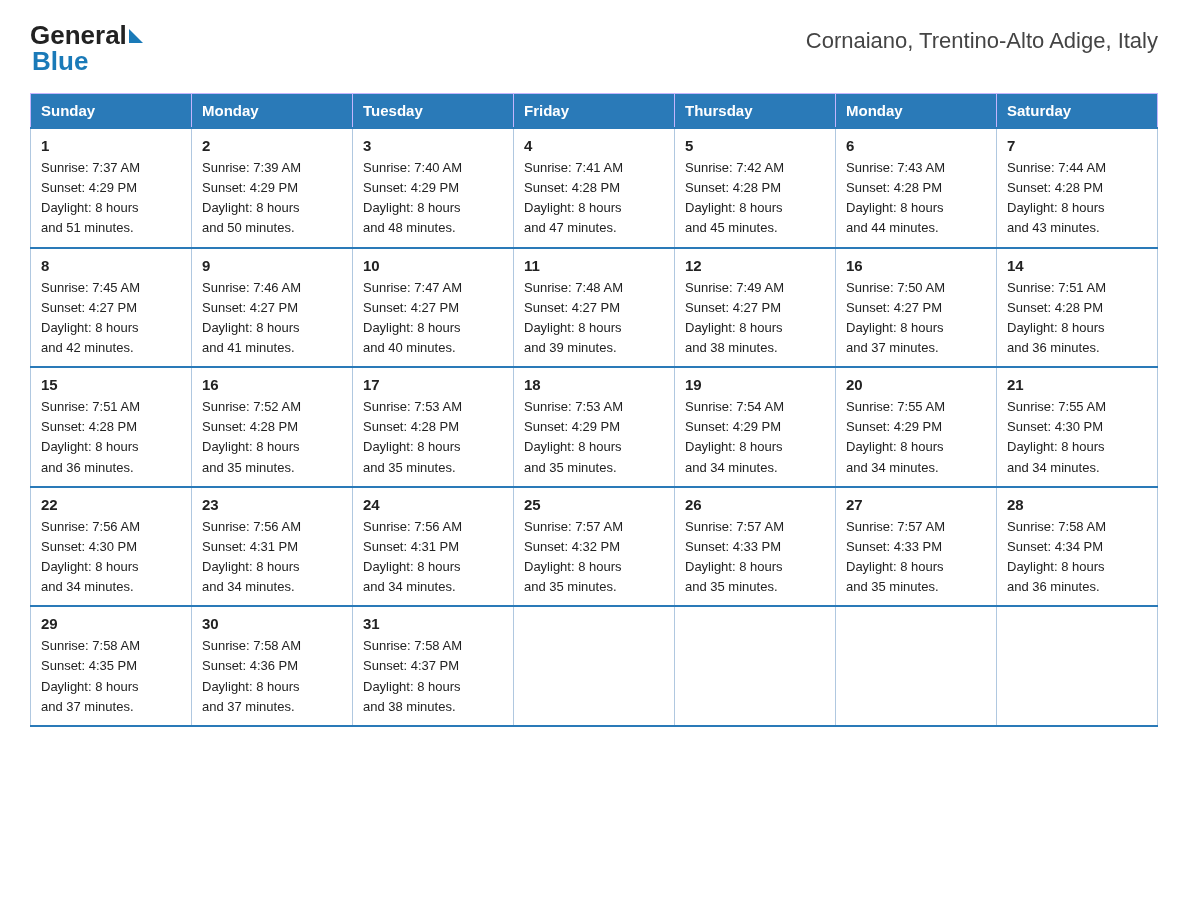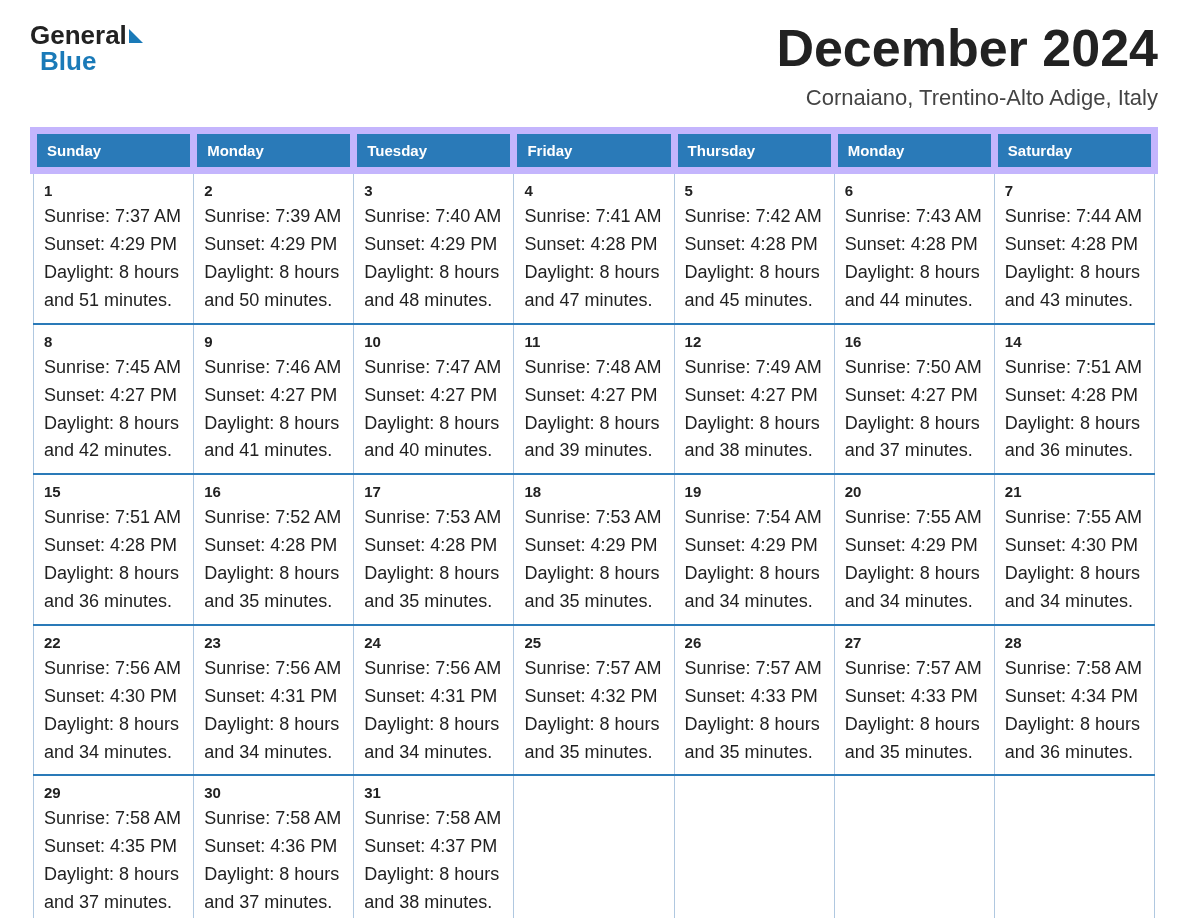--- a/index.html
+++ b/index.html
@@ -35,42 +35,42 @@
       border-collapse: collapse;
       border: 1.5px solid #2a7ab8;
     }
     .calendar th {
       background: #2a7ab8;
       color: #fff;
       font-size: 15px;
       font-weight: bold;
       padding: 8px 10px;
       text-align: left;
-      border: 7px solid #c4b5fd;
+      border: 1px solid #c4b5fd;
     }
     .calendar td {
       vertical-align: top;
       padding: 8px 10px;
       font-size: 13px;
       color: #222;
       border: 1px solid #b0c8e0;
       width: calc(100% / 7);
       min-height: 90px;
     }
     .calendar tr {
       border-bottom: 2px solid #2a7ab8;
     }
     .day-number {
       font-size: 15px;
       font-weight: bold;
       margin-bottom: 4px;
       display: block;
     }
     .day-info {
-      font-size: 18px;
+      font-size: 13px;
       line-height: 1.55;
       color: #222;
     }
     .empty-cell {
       background: #fff;
     }
     .logo-wrapper {
       display: flex;
       flex-direction: column;
     }
@@ -88,36 +88,35 @@
       border-width: 14px 0 0 14px;
       border-color: transparent transparent transparent #1a7ab8;
       margin-left: 2px;
       vertical-align: bottom;
     }
     .logo-bottom-row {
       font-size: 26px;
       font-weight: bold;
       color: #1a7ab8;
       margin-top: -5px;
-      margin-left: 10px;
+      margin-left: 2px;
     }
   </style>
 </head>
 <body>
 
 <div class="header-area">
   <div class="logo-wrapper">
     <div class="logo-top-row">
       <span>General</span>
         <span class="blue-arrow"></span>
     </div>
     <div class="logo-bottom-row">Blue</div>
   </div>
   <div class="title-area">
-    <div class="month-title">December 2024</div>
     <div class="subtitle">Cornaiano, Trentino-Alto Adige, Italy</div>
   </div>
 </div>
 
 <table class="calendar">
   <thead>
     <tr>
       <th>Sunday</th>
       <th>Monday</th>
       <th>Tuesday</th>

